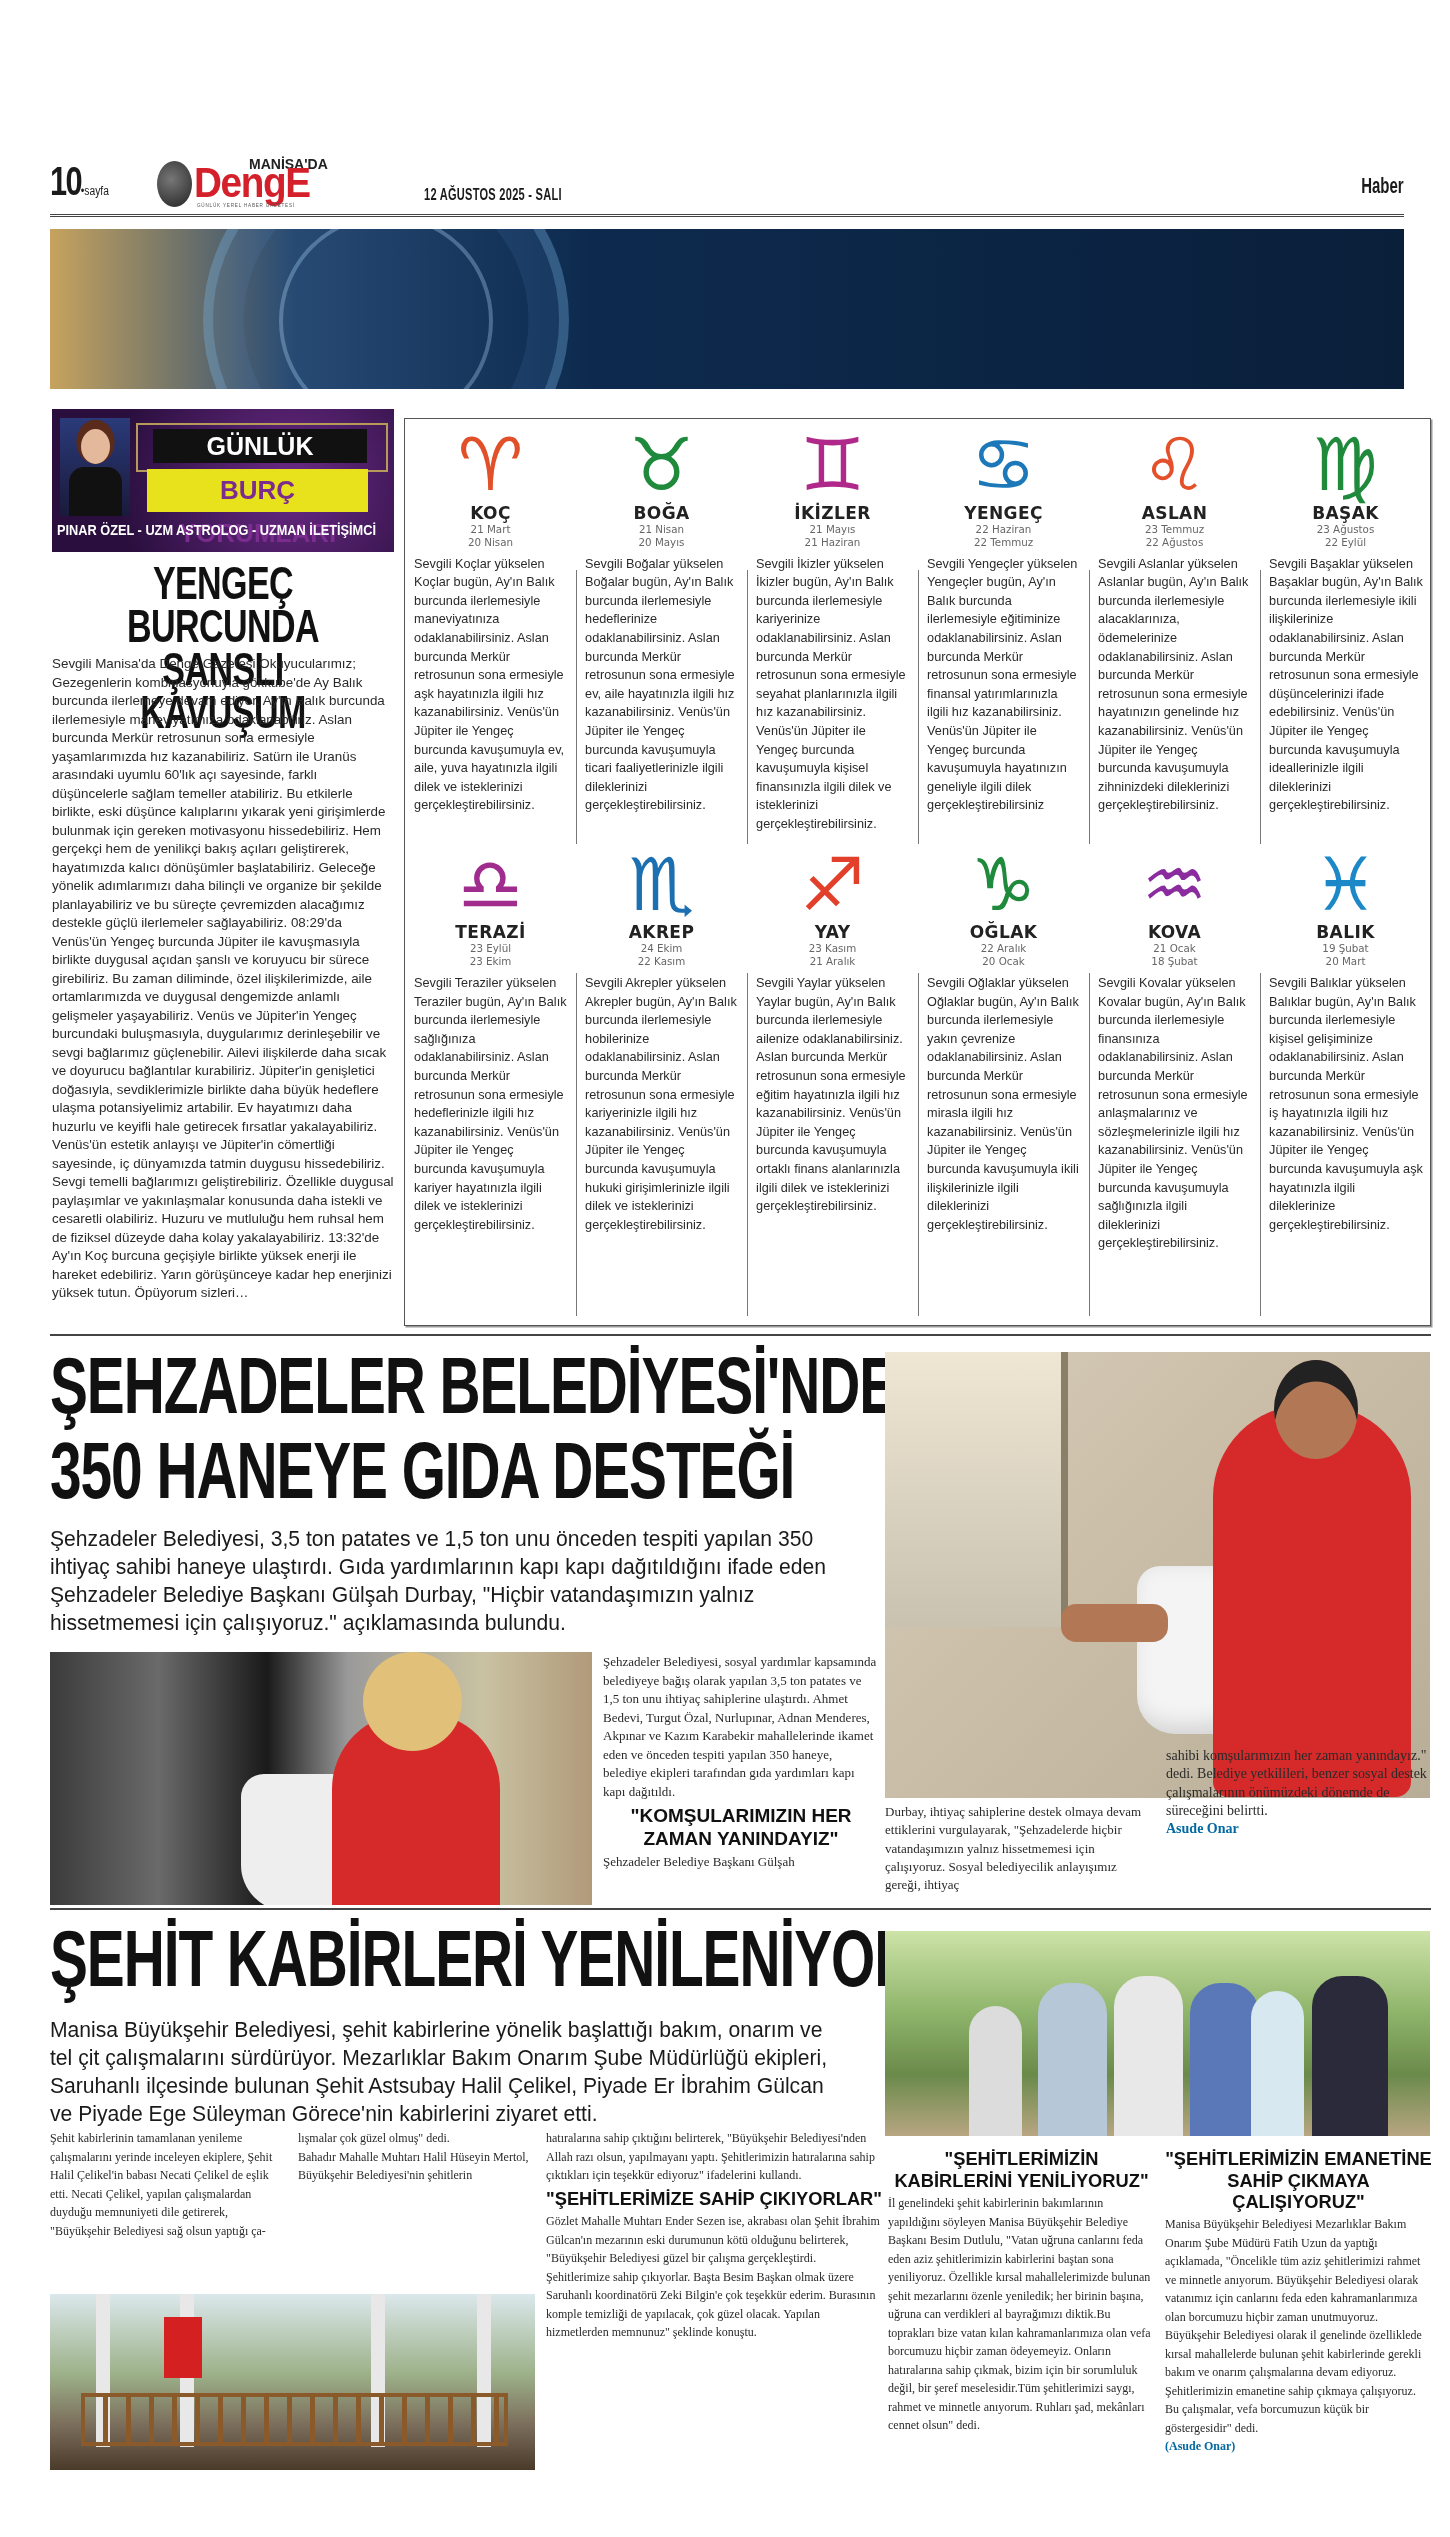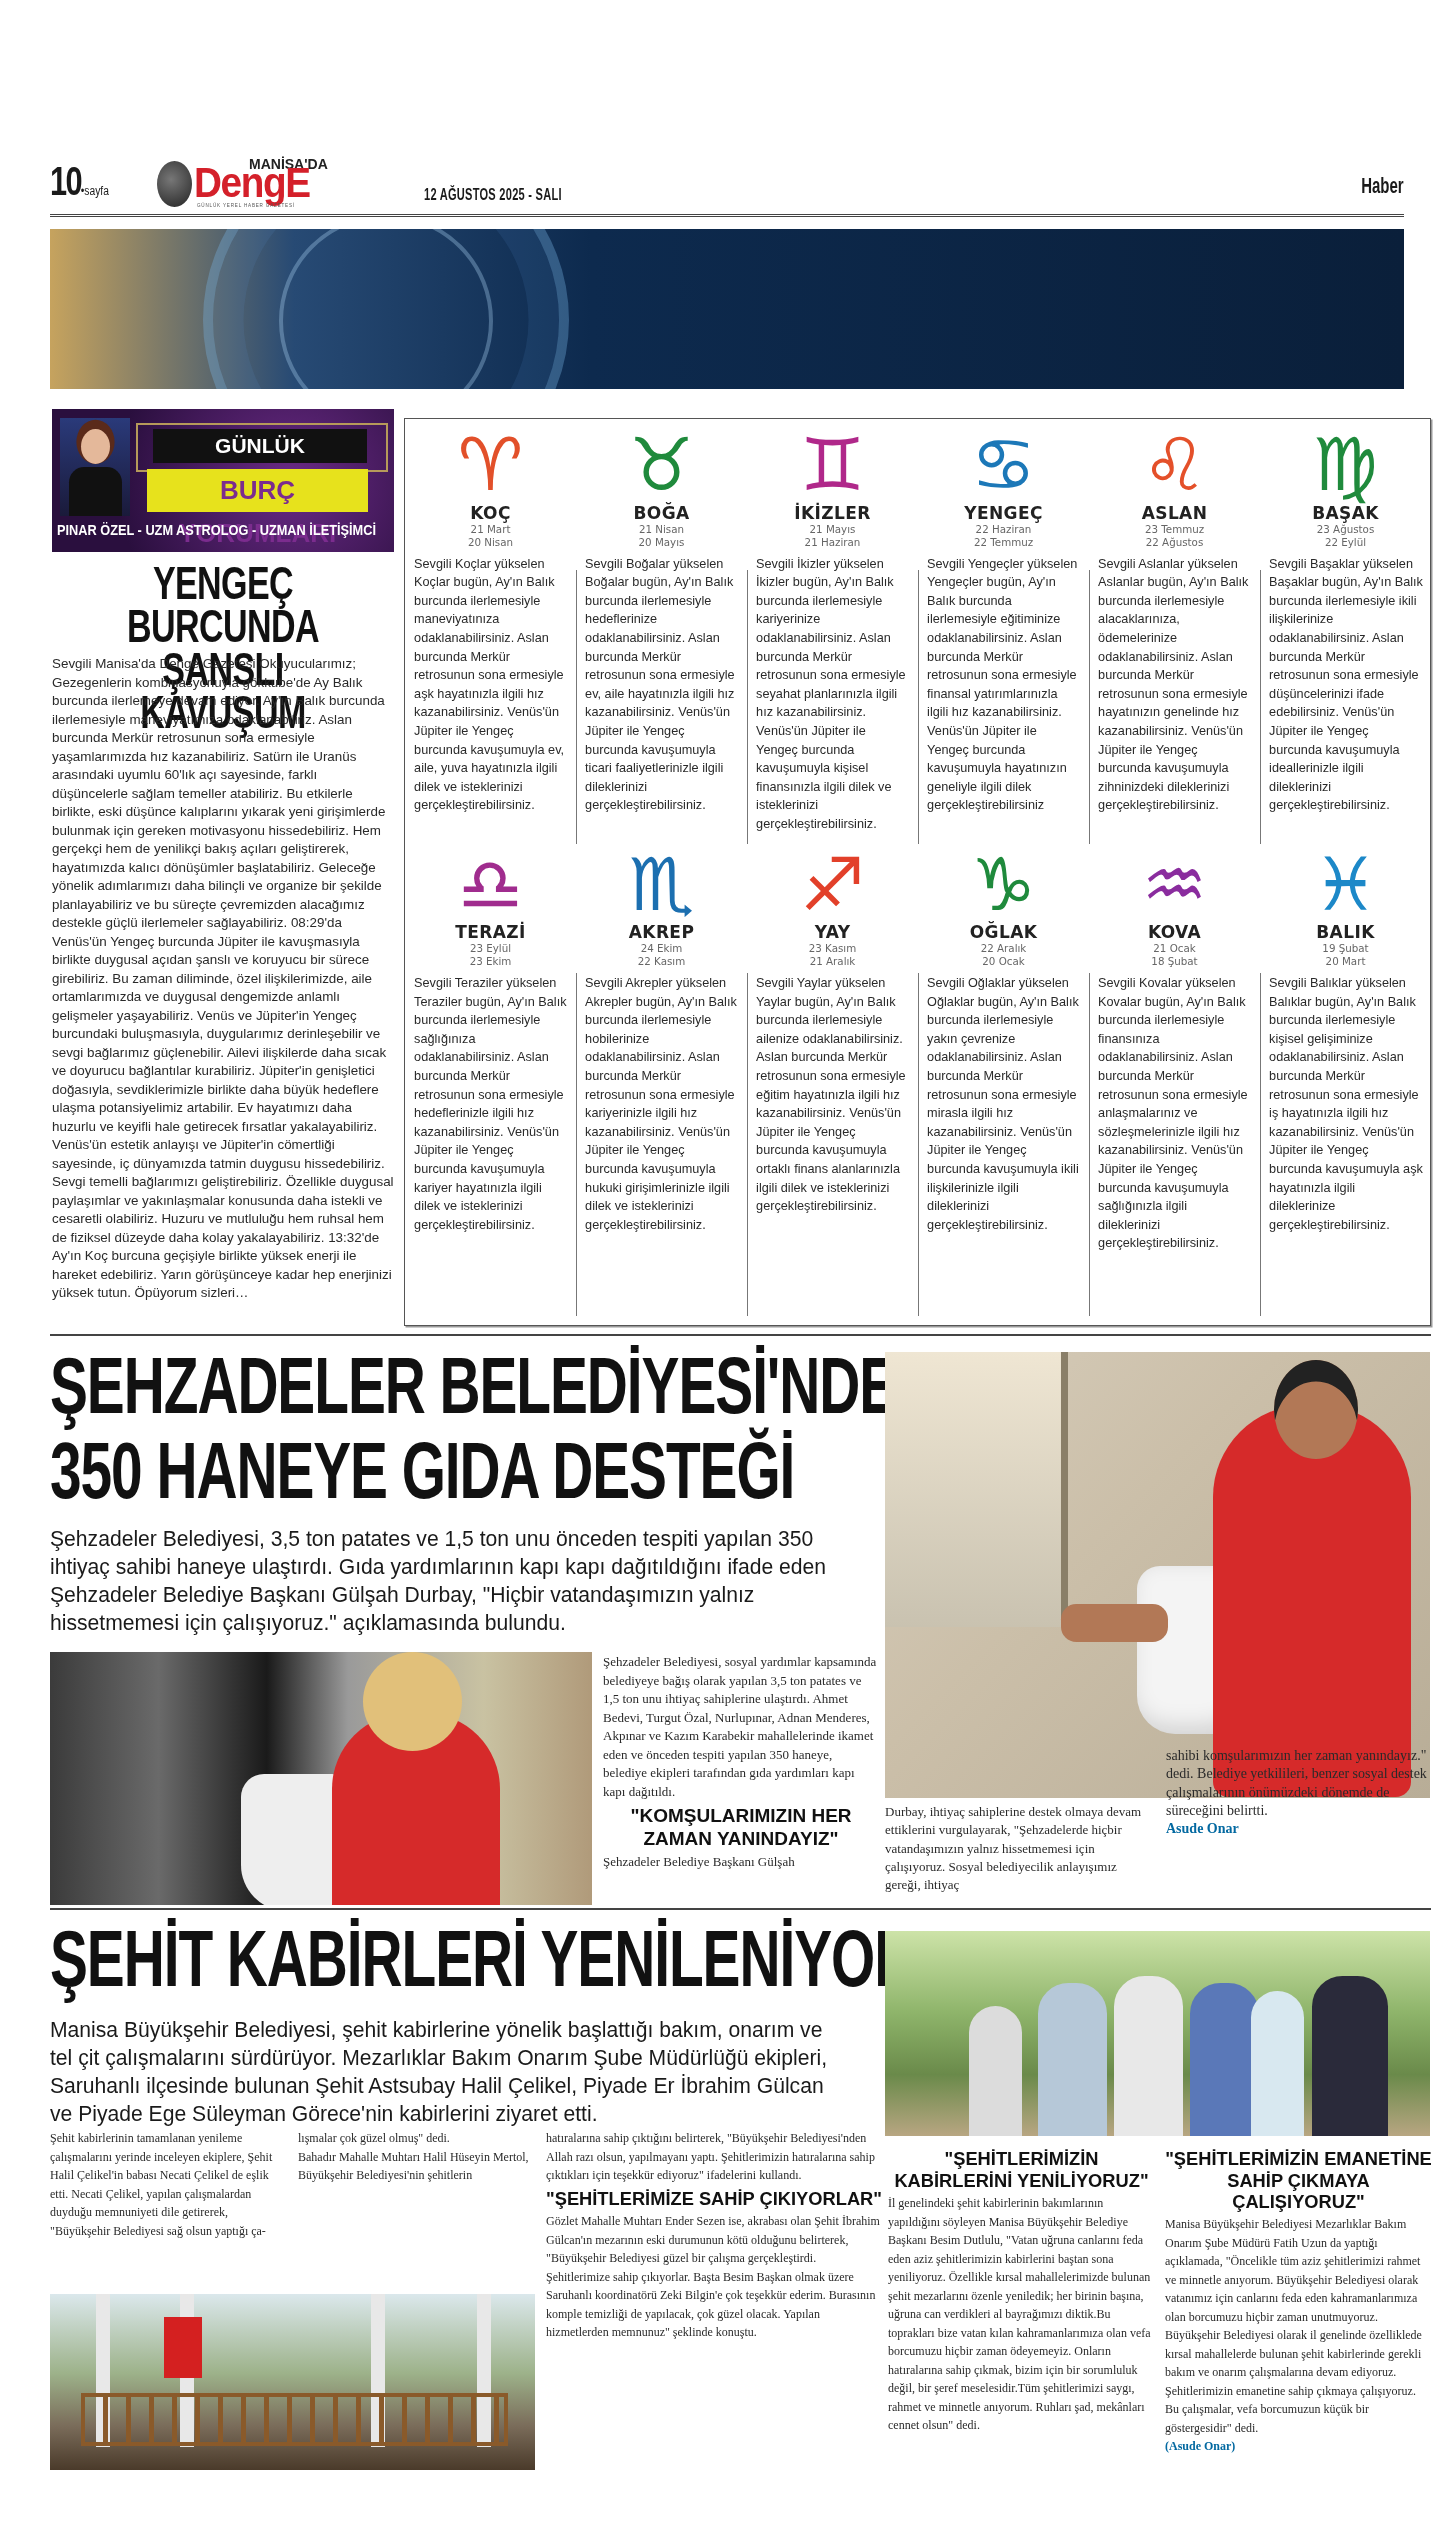--- a/index.html
+++ b/index.html
@@ -24,21 +24,21 @@
   .banner .wheel2 { position: absolute; left: 229px; top: -15.3px; width: 214px; height: 214px; border-radius: 50%; border: 4.6px solid rgba(170,210,240,0.35); }
   .banner .box { position: absolute; left: 630px; top: 21.4px; width: 708px; height: 118px; background: #d4242b; border: 3.8px solid #f2f2f2; display: flex; align-items: center; justify-content: center; }
   .banner .box span { color: #fff; font-weight: 900; font-size: 79px; letter-spacing: 4.6px; font-family: "Liberation Sans", sans-serif; }
 
   
   .promo { position: absolute; left: 52px; top: 409px; width: 342px; height: 143px; background: radial-gradient(circle at 70% 50%, #6a2a86, #2a0f3e 70%); overflow: hidden; }
   .promo .photo { position: absolute; left: 7.6px; top: 9.2px; width: 70px; height: 98px; background: linear-gradient(180deg, #2a3a7a, #1a1a3a); }
   .promo .photo .head { position: absolute; left: 21.4px; top: 10.7px; width: 29px; height: 35px; border-radius: 50%; background: #e4b89a; box-shadow: 0 -4.6px 0 4.6px #5a2a1a; }
   .promo .photo .body { position: absolute; left: 9.2px; top: 49px; width: 53px; height: 49px; background: #111; border-radius: 15.3px 15.3px 0 0; }
   .promo .gunluk-frame { position: absolute; left: 84px; top: 13.7px; width: 252px; height: 49px; border: 2.3px solid #b69a5a; }
-  .promo .gunluk { position: absolute; left: 101px; top: 20px; width: 214px; height: 34px; background: #111; color: #fff; text-align: center; font-weight: 900; font-size: 21px; line-height: 34px; }
+  .promo .gunluk { position: absolute; left: 101px; top: 20px; width: 214px; height: 34px; background: #111; color: #fff; text-align: center; font-weight: 900; font-size: 25px; line-height: 34px; }
   .promo .burc { position: absolute; left: 95px; top: 60px; width: 221px; height: 43px; background: #e7e21c; color: #7b2c8e; text-align: center; font-weight: 900; font-size: 26px; line-height: 43px; }
   .promo .author { position: absolute; left: 4.6px; top: 113px; width: 336px; color: #fff; font-weight: 900; font-size: 14.5px; text-align: center; transform: scaleX(0.88); transform-origin: left; white-space: nowrap; }
 
   .left-headline { position: absolute; left: 52px; top: 562px; width: 342px; text-align: center; font-family: "Liberation Sans", sans-serif; font-weight: 900; font-size: 46px; line-height: 43px; color: #111; letter-spacing: -0.8px; transform: scaleX(0.74); transform-origin: center; }
   .left-body { position: absolute; left: 52px; top: 655px; width: 342px; font-size: 13.4px; line-height: 18.5px; color: #2a2a2a; text-align: left; hyphens: manual; }
 
   
   .zodiac-box { position: absolute; left: 404px; top: 418px; width: 1027px; height: 908px; border: 1.5px solid #555; box-shadow: 1.5px 1.5px 0 #999; }
   .zodiac-row { position: absolute; left: 0; width: 1027px; display: flex; }
   .zodiac-row.r1 { top: 7.6px; height: 427px; }

